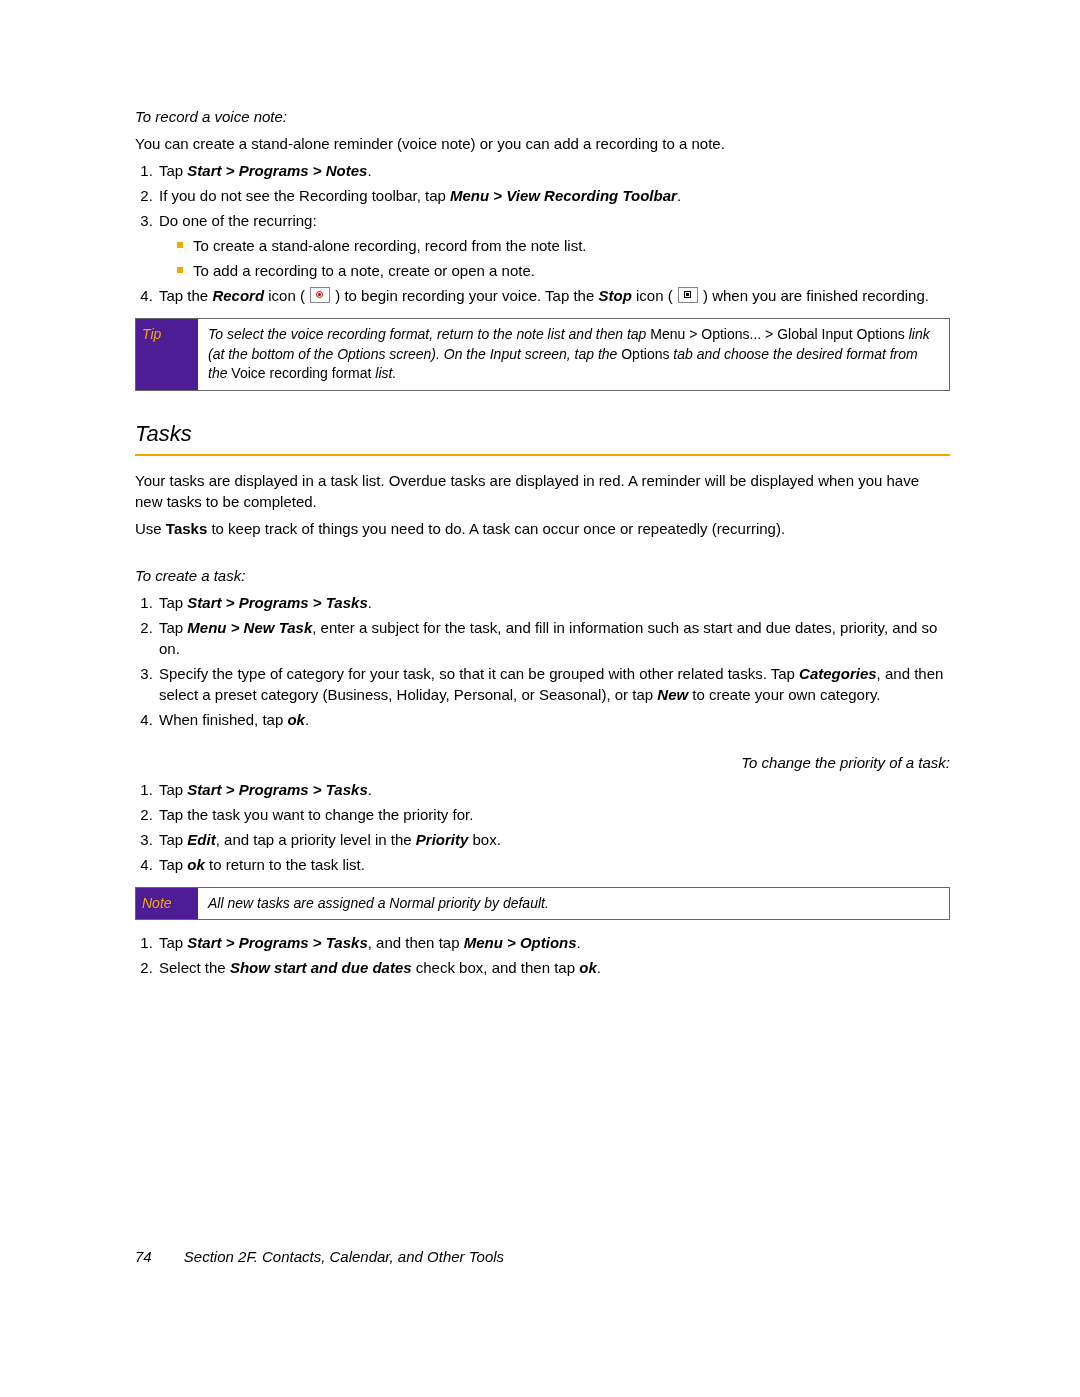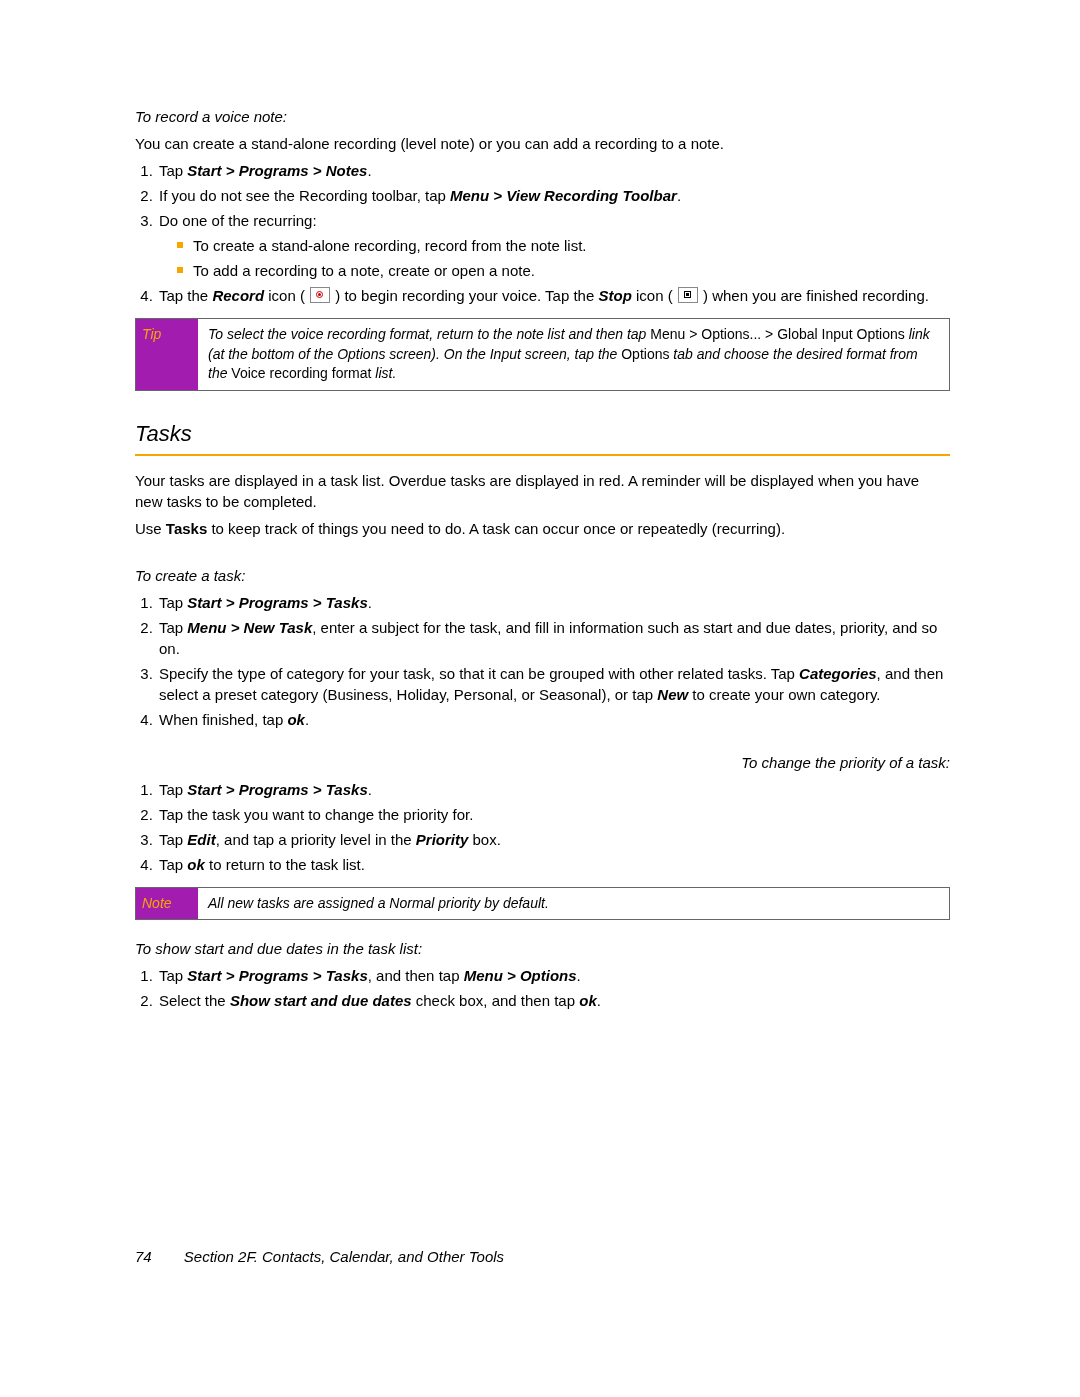--- a/index.html
+++ b/index.html
@@ -55,21 +55,21 @@
   }
   .callout {
     display: flex;
     border: 1px solid #666;
     margin: 12px 0;
     font-size: 14px;
   }
   .callout .label {
     width: 50px;
     flex: 0 0 50px;
-    background: #a21caf;
+    background: #4c1d95;
     color: #f7a600;
     font-style: italic;
     padding: 6px 6px;
     text-align: left;
   }
   .callout .body {
     padding: 6px 10px;
     font-style: italic;
     flex: 1;
   }
@@ -135,21 +135,21 @@
   }
   .footer .pn { font-weight: normal; margin-right: 28px; }
   .b { font-weight: bold; }
 </style>
 </head>
 <body>
 
 <div class="page">
 
   <p class="subheading">To record a voice note:</p>
-  <p>You can create a stand-alone recording (level note) or you can add a recording to a note.</p>
+  <p>You can create a stand-alone reminder (voice note) or you can add a recording to a note.</p>
 
   <ol>
     <li>
       <span>Tap </span><span class="bi">Start &gt; Programs &gt; Notes</span><span>.</span>
     </li>
     <li>
       <span>If you do not see the Recording toolbar, tap </span><span class="bi">Menu &gt; View Recording Toolbar</span><span>.</span>
     </li>
     <li>
       <span>Do one of the recurring:</span>
@@ -206,21 +206,20 @@
     <li>
       <span>Tap </span><span class="bi">ok</span><span> to return to the task list.</span>
     </li>
   </ol>
 
   <div class="callout note">
     <div class="label">Note</div>
     <div class="body">All new tasks are assigned a Normal priority by default.</div>
   </div>
 
-  <p class="subheading" style="margin-top:18px;">To show start and due dates in the task list:</p>
   <ol>
     <li>
       <span>Tap </span><span class="bi">Start &gt; Programs &gt; Tasks</span><span>, and then tap </span><span class="bi">Menu &gt; Options</span><span>.</span>
     </li>
     <li>
       <span>Select the </span><span class="bi">Show start and due dates</span><span> check box, and then tap </span><span class="bi">ok</span><span>.</span>
     </li>
   </ol>
 
   <div class="footer">

